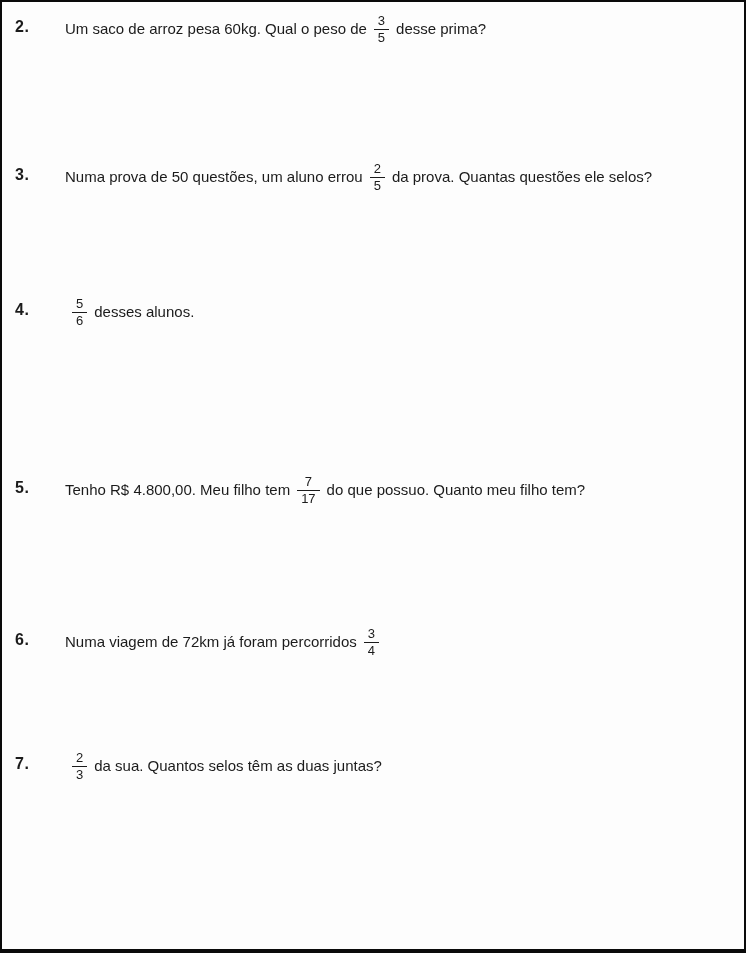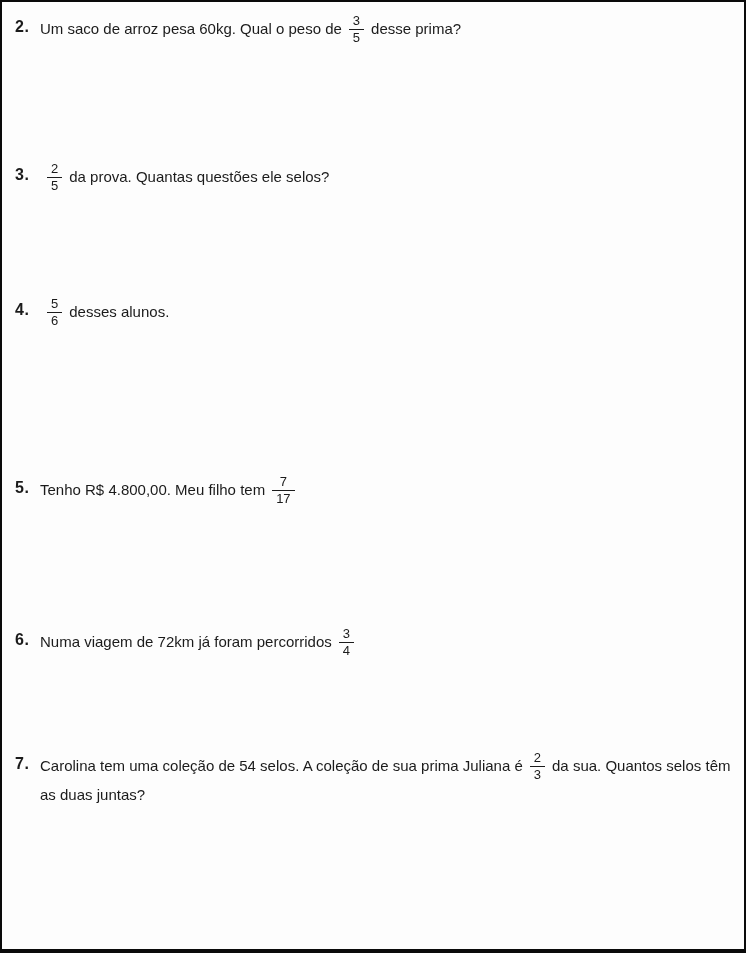--- a/index.html
+++ b/index.html
@@ -28,21 +28,21 @@
     color: #1b1b1b;
   }
   .qnum {
     position: absolute;
     left: 13px;
     top: 0;
     font-weight: 700;
     font-size: 16px;
     letter-spacing: 0.5px;
   }
-  .qtext { color: #1b1b1b; }
+  .qtext { color: #1b1b1b; margin-left: 25px; }
   
   .frac {
     display: inline-block;
     vertical-align: middle;
     text-align: center;
     font-size: 13px;
     line-height: 14px;
     margin: 0 7px;
     transform: translateY(-1px);
   }
@@ -68,36 +68,36 @@
 
 <div class="page">
 
   <div class="question" id="q2">
     <span class="qnum">2.</span>
     <span class="qtext"><span>Um saco de arroz pesa 60kg. Qual o peso de</span><span class="frac"><span class="num">3</span><span class="den">5</span></span><span>desse prima?</span></span>
   </div>
 
   <div class="question" id="q3">
     <span class="qnum">3.</span>
-    <span class="qtext"><span class="frac"><span class="num">2</span><span class="den">5</span></span><span>da prova. Quantas questões ele selos?</span></span>
+    <span class="qtext"><span>Numa prova de 50 questões, um aluno errou</span><span class="frac"><span class="num">2</span><span class="den">5</span></span><span>da prova. Quantas questões ele selos?</span></span>
   </div>
 
   <div class="question" id="q4">
     <span class="qnum">4.</span>
     <span class="qtext"><span class="frac"><span class="num">5</span><span class="den">6</span></span><span>desses alunos.</span></span>
   </div>
 
   <div class="question" id="q5">
     <span class="qnum">5.</span>
-    <span class="qtext"><span>Tenho R$ 4.800,00. Meu filho tem</span><span class="frac"><span class="num">7</span><span class="den">17</span></span></span>
+    <span class="qtext"><span>Tenho R$ 4.800,00. Meu filho tem</span><span class="frac"><span class="num">7</span><span class="den">17</span></span><span>do que possuo. Quanto meu filho tem?</span></span>
   </div>
 
   <div class="question" id="q6">
     <span class="qnum">6.</span>
     <span class="qtext"><span>Numa viagem de 72km já foram percorridos</span><span class="frac"><span class="num">3</span><span class="den">4</span></span></span>
   </div>
 
   <div class="question" id="q7">
     <span class="qnum">7.</span>
-    <span class="qtext"><span>Carolina tem uma coleção de 54 selos. A coleção de sua prima Juliana é</span><span class="frac"><span class="num">2</span><span class="den">3</span></span><span>da sua. Quantos selos têm as duas juntas?</span></span>
+    <span class="qtext"><span class="frac"><span class="num">2</span><span class="den">3</span></span><span>da sua. Quantos selos têm as duas juntas?</span></span>
   </div>
 
 </div>
 
 </body></html>

